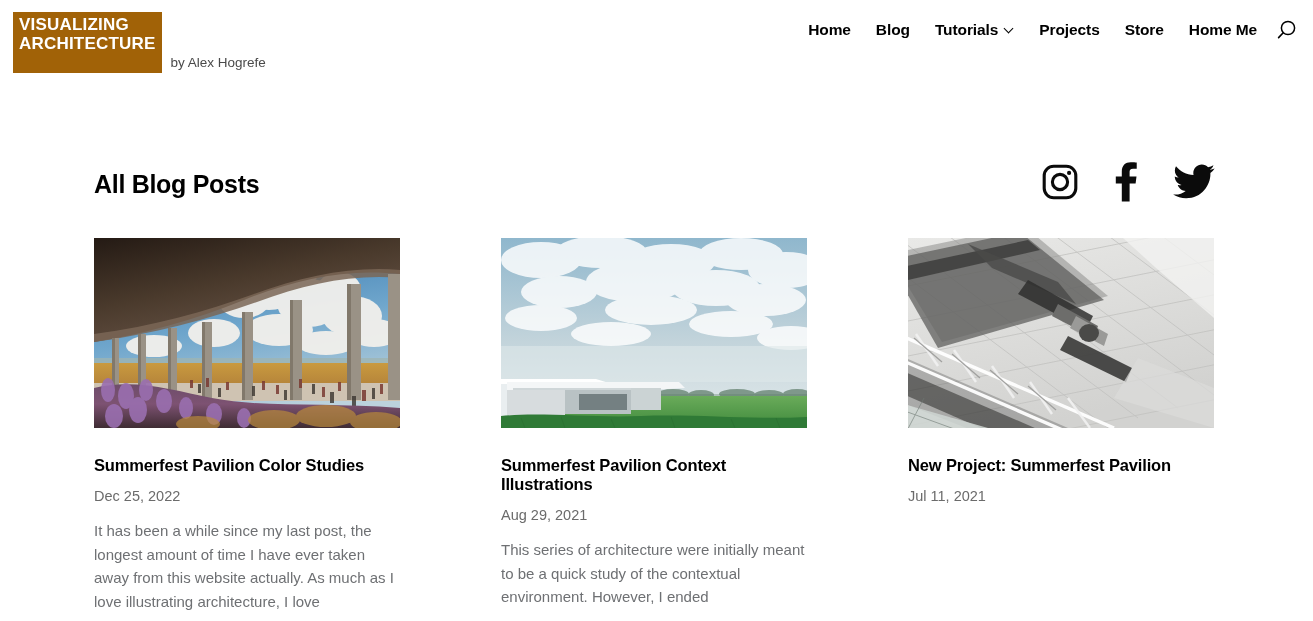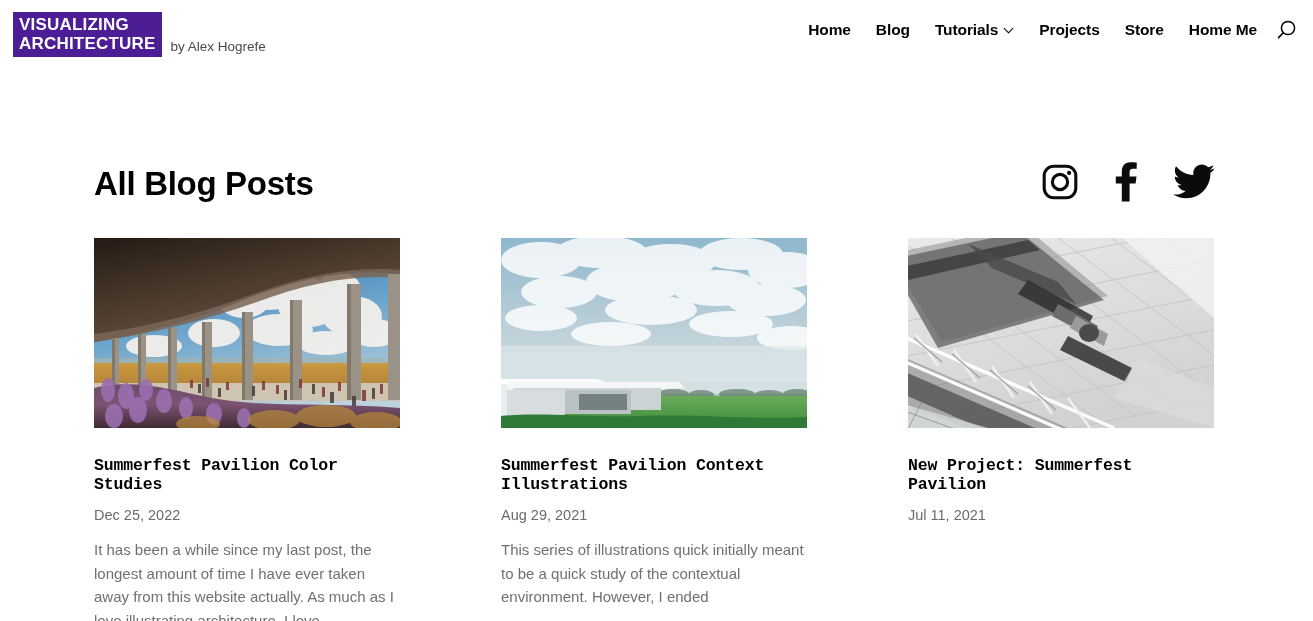--- a/index.html
+++ b/index.html
@@ -23,23 +23,23 @@
     background: #ffffff;
   }
   .brand {
     position: absolute;
     left: 13px;
     top: 12px;
     display: flex;
     align-items: flex-end;
   }
   .logo-block {
-    background: #4c1d95;
+    background: #a16207;
     display: inline-block;
-    padding: 3px 6px 4px 6px;
+    padding: 3px 6px 20px 6px;
     line-height: 1;
   }
   .logo-line {
     color: #ffffff;
     font-weight: bold;
     font-size: 17px;
     letter-spacing: 0.2px;
     line-height: 19px;
     display: block;
     font-family: "Liberation Sans", sans-serif;
@@ -108,21 +108,21 @@
     width: 1313px;
   }
   .title-row {
     display: flex;
     align-items: center;
     justify-content: space-between;
     height: 76px;
     margin-top: 74px;
   }
   .page-title {
-    font-size: 33px;
+    font-size: 25px;
     font-weight: bold;
     color: #000000;
     letter-spacing: -0.3px;
     margin: 0;
   }
   .social-row {
     display: flex;
     align-items: center;
     gap: 34px;
     margin-right: 4px;
@@ -148,21 +148,20 @@
   }
   .post-thumb svg { display: block; }
   .post-title {
     font-size: 16.5px;
     font-weight: bold;
     color: #000000;
     line-height: 19px;
     margin: 28px 0 0 0;
     letter-spacing: -0.15px;
     cursor: pointer;
-    font-family: Liberation Mono, monospace;
   }
   .post-date {
     font-size: 14.5px;
     color: #6b6b6b;
     margin-top: 13px;
     line-height: 17px;
   }
   .post-excerpt {
     font-size: 15px;
     color: #6e7073;
@@ -408,21 +407,21 @@
             <line x1="60" y1="179" x2="64" y2="190"></line>
             <line x1="110" y1="181" x2="114" y2="190"></line>
             <line x1="170" y1="179" x2="174" y2="190"></line>
             <line x1="230" y1="181" x2="234" y2="190"></line>
             <line x1="275" y1="180" x2="279" y2="190"></line>
           </g>
         </svg>
       </a>
       <h2 class="post-title">Summerfest Pavilion Context Illustrations</h2>
       <div class="post-date">Aug 29, 2021</div>
-      <p class="post-excerpt">This series of illustrations quick initially meant to be a quick study of the contextual environment. However, I ended</p>
+      <p class="post-excerpt">This series of architecture were initially meant to be a quick study of the contextual environment. However, I ended</p>
     </article>
 
     <article class="post-card">
       <a class="post-thumb">
         <svg width="306" height="190" viewBox="0 0 306 190">
           <defs>
             <linearGradient id="p3bg" x1="0" y1="0" x2="0.4" y2="1">
               <stop offset="0" stop-color="#e9e9e7"></stop>
               <stop offset="1" stop-color="#d2d2d0"></stop>
             </linearGradient>

